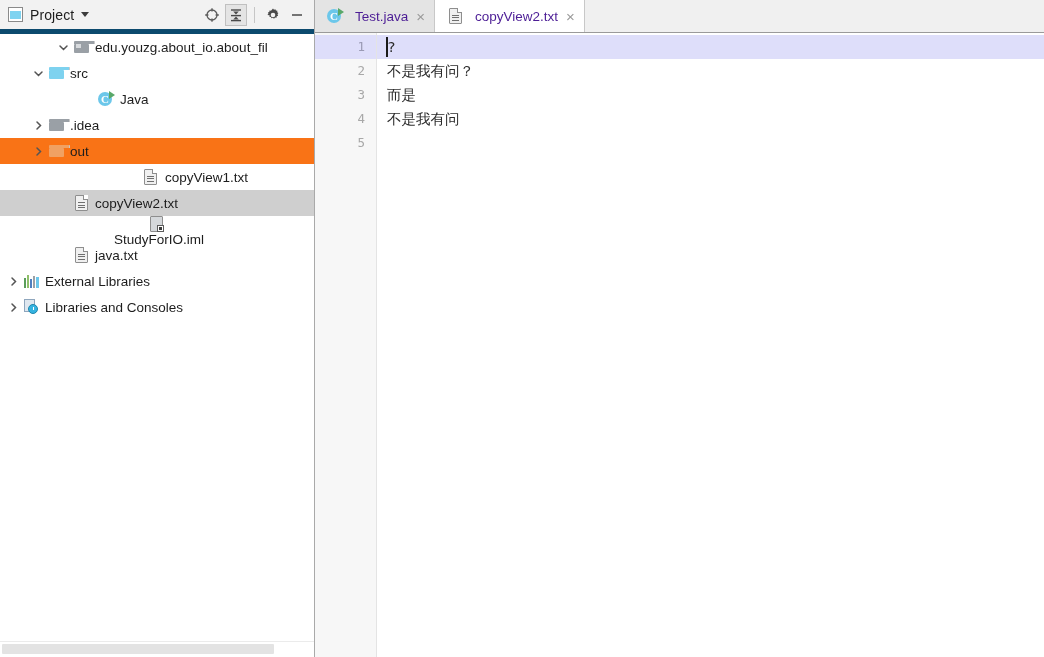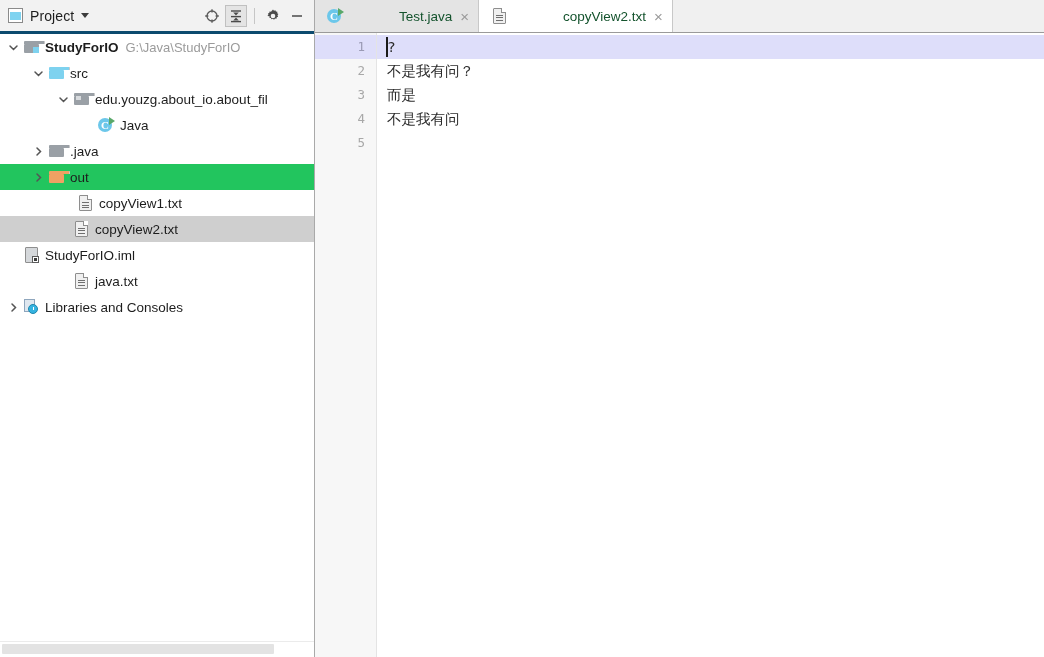--- a/index.html
+++ b/index.html
@@ -37,21 +37,21 @@
     flex: 0 0 315px;
   }
   .tw-header {
     height: 34px;
     min-height: 34px;
     background: #f2f2f2;
     display: flex;
     align-items: center;
     padding: 0 6px 0 8px;
     box-sizing: border-box;
-    border-bottom: 3px solid #0c4a6e;
+    border-bottom: 5px solid #0c4a6e;
   }
   .tw-title-group {
     display: flex;
     align-items: center;
     gap: 7px;
     cursor: default;
   }
   .tw-title {
     font-size: 14px;
     color: #1d1d1d;
@@ -118,21 +118,21 @@
     height: 26px;
     display: flex;
     align-items: center;
     white-space: nowrap;
     padding-left: 4px;
     box-sizing: border-box;
     cursor: default;
     position: relative;
   }
   .tree-row.sel      { background: #cfcfcf; }
-  .tree-row.excluded { background: #22c55e; }
+  .tree-row.excluded { background: #f97316; }
   .arrow {
     width: 18px;
     min-width: 18px;
     height: 26px;
     display: flex;
     align-items: center;
     justify-content: center;
   }
   .arrow svg { display: block; }
   .row-icon {
@@ -359,23 +359,22 @@
     position: relative;
     border-right: 1px solid #c8c8c8;
     box-sizing: border-box;
     background: #e4e4e4;
   }
   .tab.active {
     background: #ffffff;
   }
   .tab-label {
     font-size: 13.5px;
-    color: #14532d;
+    color: #4c1d95;
     white-space: nowrap;
-    margin-left: 44px;
   }
   .tab-close {
     font-size: 15px;
     color: #9a9a9a;
     line-height: 1;
     margin-left: 2px;
     cursor: default;
   }
   .tabs-filler {
     flex: 1 1 auto;
@@ -490,63 +489,48 @@
         </div>
         <div class="tw-btn">
           <svg width="16" height="16" viewBox="0 0 16 16">
             <path d="M3 8h10" stroke="#4a4a4a" stroke-width="1.5"></path>
           </svg>
         </div>
       </div>
     </div>
 
     <div class="tree" id="tree">
-        <div class="tree-row" style="padding-left: 4px;">
+        <div class="tree-row" style="padding-left: 54px;">
           <span class="arrow">
             <svg width="11" height="11" viewBox="0 0 11 11">
               <path d="M2 4l3.5 3.5L9 4" fill="none" stroke="#555" stroke-width="1.5" stroke-linecap="round"></path>
             </svg>
           </span>
           <span class="row-icon">
-            <span class="folder module">
+            <span class="folder gray pkg">
               <span class="tab"></span>
               <span class="body"></span>
             </span>
           </span>
-          <span class="row-label bold">StudyForIO</span>
-          <span class="row-sub">G:\Java\StudyForIO</span>
+          <span class="row-label">edu.youzg.about_io.about_fil</span>
         </div>
         <div class="tree-row" style="padding-left: 29px;">
           <span class="arrow">
             <svg width="11" height="11" viewBox="0 0 11 11">
               <path d="M2 4l3.5 3.5L9 4" fill="none" stroke="#555" stroke-width="1.5" stroke-linecap="round"></path>
             </svg>
           </span>
           <span class="row-icon">
             <span class="folder blue">
               <span class="tab"></span>
               <span class="body"></span>
             </span>
           </span>
           <span class="row-label">src</span>
         </div>
-        <div class="tree-row" style="padding-left: 54px;">
-          <span class="arrow">
-            <svg width="11" height="11" viewBox="0 0 11 11">
-              <path d="M2 4l3.5 3.5L9 4" fill="none" stroke="#555" stroke-width="1.5" stroke-linecap="round"></path>
-            </svg>
-          </span>
-          <span class="row-icon">
-            <span class="folder gray pkg">
-              <span class="tab"></span>
-              <span class="body"></span>
-            </span>
-          </span>
-          <span class="row-label">edu.youzg.about_io.about_fil</span>
-        </div>
         <div class="tree-row" style="padding-left: 79px;">
           <span class="arrow"></span>
           <span class="row-icon">
             <span class="class-icon">
               <span class="disc">C</span>
               <span class="run"></span>
             </span>
           </span>
           <span class="row-label">Java</span>
         </div>
@@ -555,69 +539,86 @@
             <svg width="11" height="11" viewBox="0 0 11 11">
               <path d="M4 2l3.5 3.5L4 9" fill="none" stroke="#555" stroke-width="1.5" stroke-linecap="round"></path>
             </svg>
           </span>
           <span class="row-icon">
             <span class="folder gray">
               <span class="tab"></span>
               <span class="body"></span>
             </span>
           </span>
-          <span class="row-label">.java</span>
+          <span class="row-label">.idea</span>
         </div>
         <div class="tree-row excluded" style="padding-left: 29px;">
           <span class="arrow">
             <svg width="11" height="11" viewBox="0 0 11 11">
               <path d="M4 2l3.5 3.5L4 9" fill="none" stroke="#555" stroke-width="1.5" stroke-linecap="round"></path>
             </svg>
           </span>
           <span class="row-icon">
             <span class="folder orange">
               <span class="tab"></span>
               <span class="body"></span>
             </span>
           </span>
           <span class="row-label">out</span>
         </div>
-        <div class="tree-row" style="padding-left: 58px;">
+        <div class="tree-row" style="padding-left: 58px; justify-content: center;">
           <span class="arrow"></span>
           <span class="row-icon">
             <span class="file-doc">
               <span class="lines"></span>
             </span>
           </span>
           <span class="row-label">copyView1.txt</span>
         </div>
         <div class="tree-row sel" style="padding-left: 54px;">
           <span class="arrow"></span>
           <span class="row-icon">
             <span class="file-doc">
               <span class="lines"></span>
             </span>
           </span>
           <span class="row-label">copyView2.txt</span>
         </div>
-        <div class="tree-row" style="">
+        <div class="tree-row" style=" flex-direction: column;">
           <span class="arrow"></span>
           <span class="row-icon">
             <span class="file-iml"></span>
           </span>
           <span class="row-label">StudyForIO.iml</span>
         </div>
         <div class="tree-row" style="padding-left: 54px;">
           <span class="arrow"></span>
           <span class="row-icon">
             <span class="file-doc">
               <span class="lines"></span>
             </span>
           </span>
           <span class="row-label">java.txt</span>
+        </div>
+        <div class="tree-row" style="padding-left: 4px;">
+          <span class="arrow">
+            <svg width="11" height="11" viewBox="0 0 11 11">
+              <path d="M4 2l3.5 3.5L4 9" fill="none" stroke="#555" stroke-width="1.5" stroke-linecap="round"></path>
+            </svg>
+          </span>
+          <span class="row-icon">
+            <span class="lib-icon">
+              <i style="height:10px;background:#5a9e5a"></i>
+              <i style="height:13px;background:#8fbf6a"></i>
+              <i style="height:9px;background:#4f7fbf"></i>
+              <i style="height:12px;background:#9aa0a6"></i>
+              <i style="height:11px;background:#6cc7ea"></i>
+            </span>
+          </span>
+          <span class="row-label">External Libraries</span>
         </div>
         <div class="tree-row" style="padding-left: 4px;">
           <span class="arrow">
             <svg width="11" height="11" viewBox="0 0 11 11">
               <path d="M4 2l3.5 3.5L4 9" fill="none" stroke="#555" stroke-width="1.5" stroke-linecap="round"></path>
             </svg>
           </span>
           <span class="row-icon">
             <span class="scratch-icon">
               <span class="sheet"></span>

